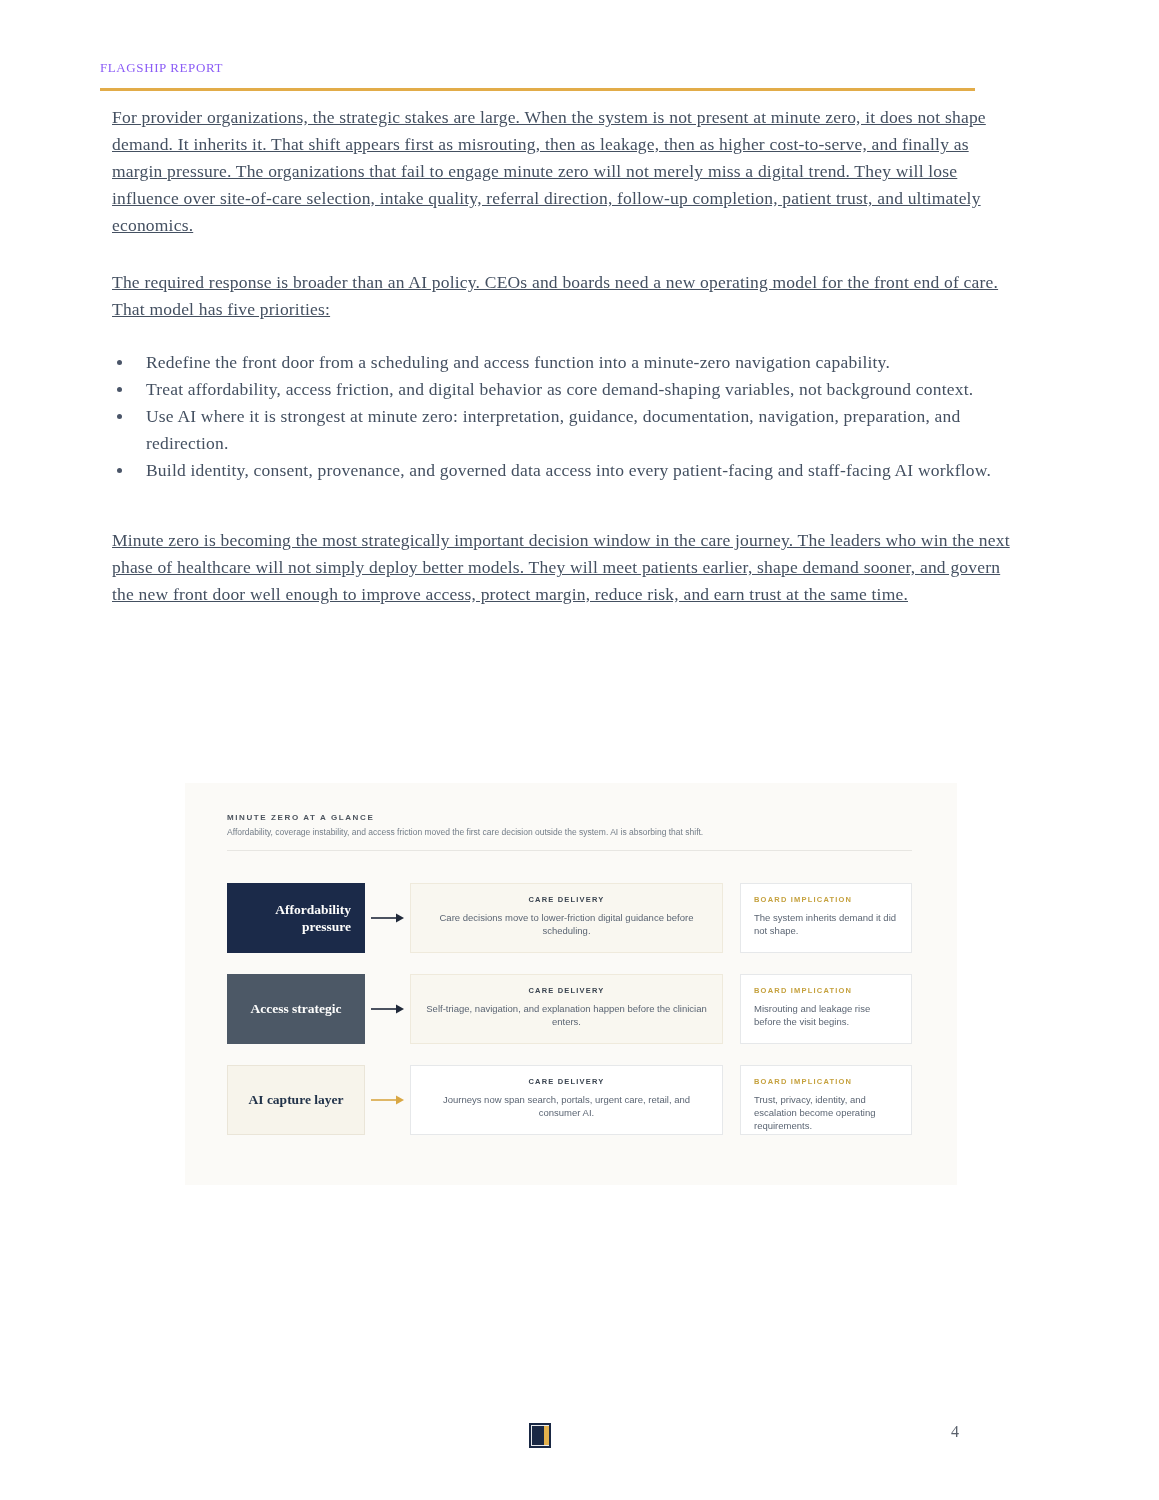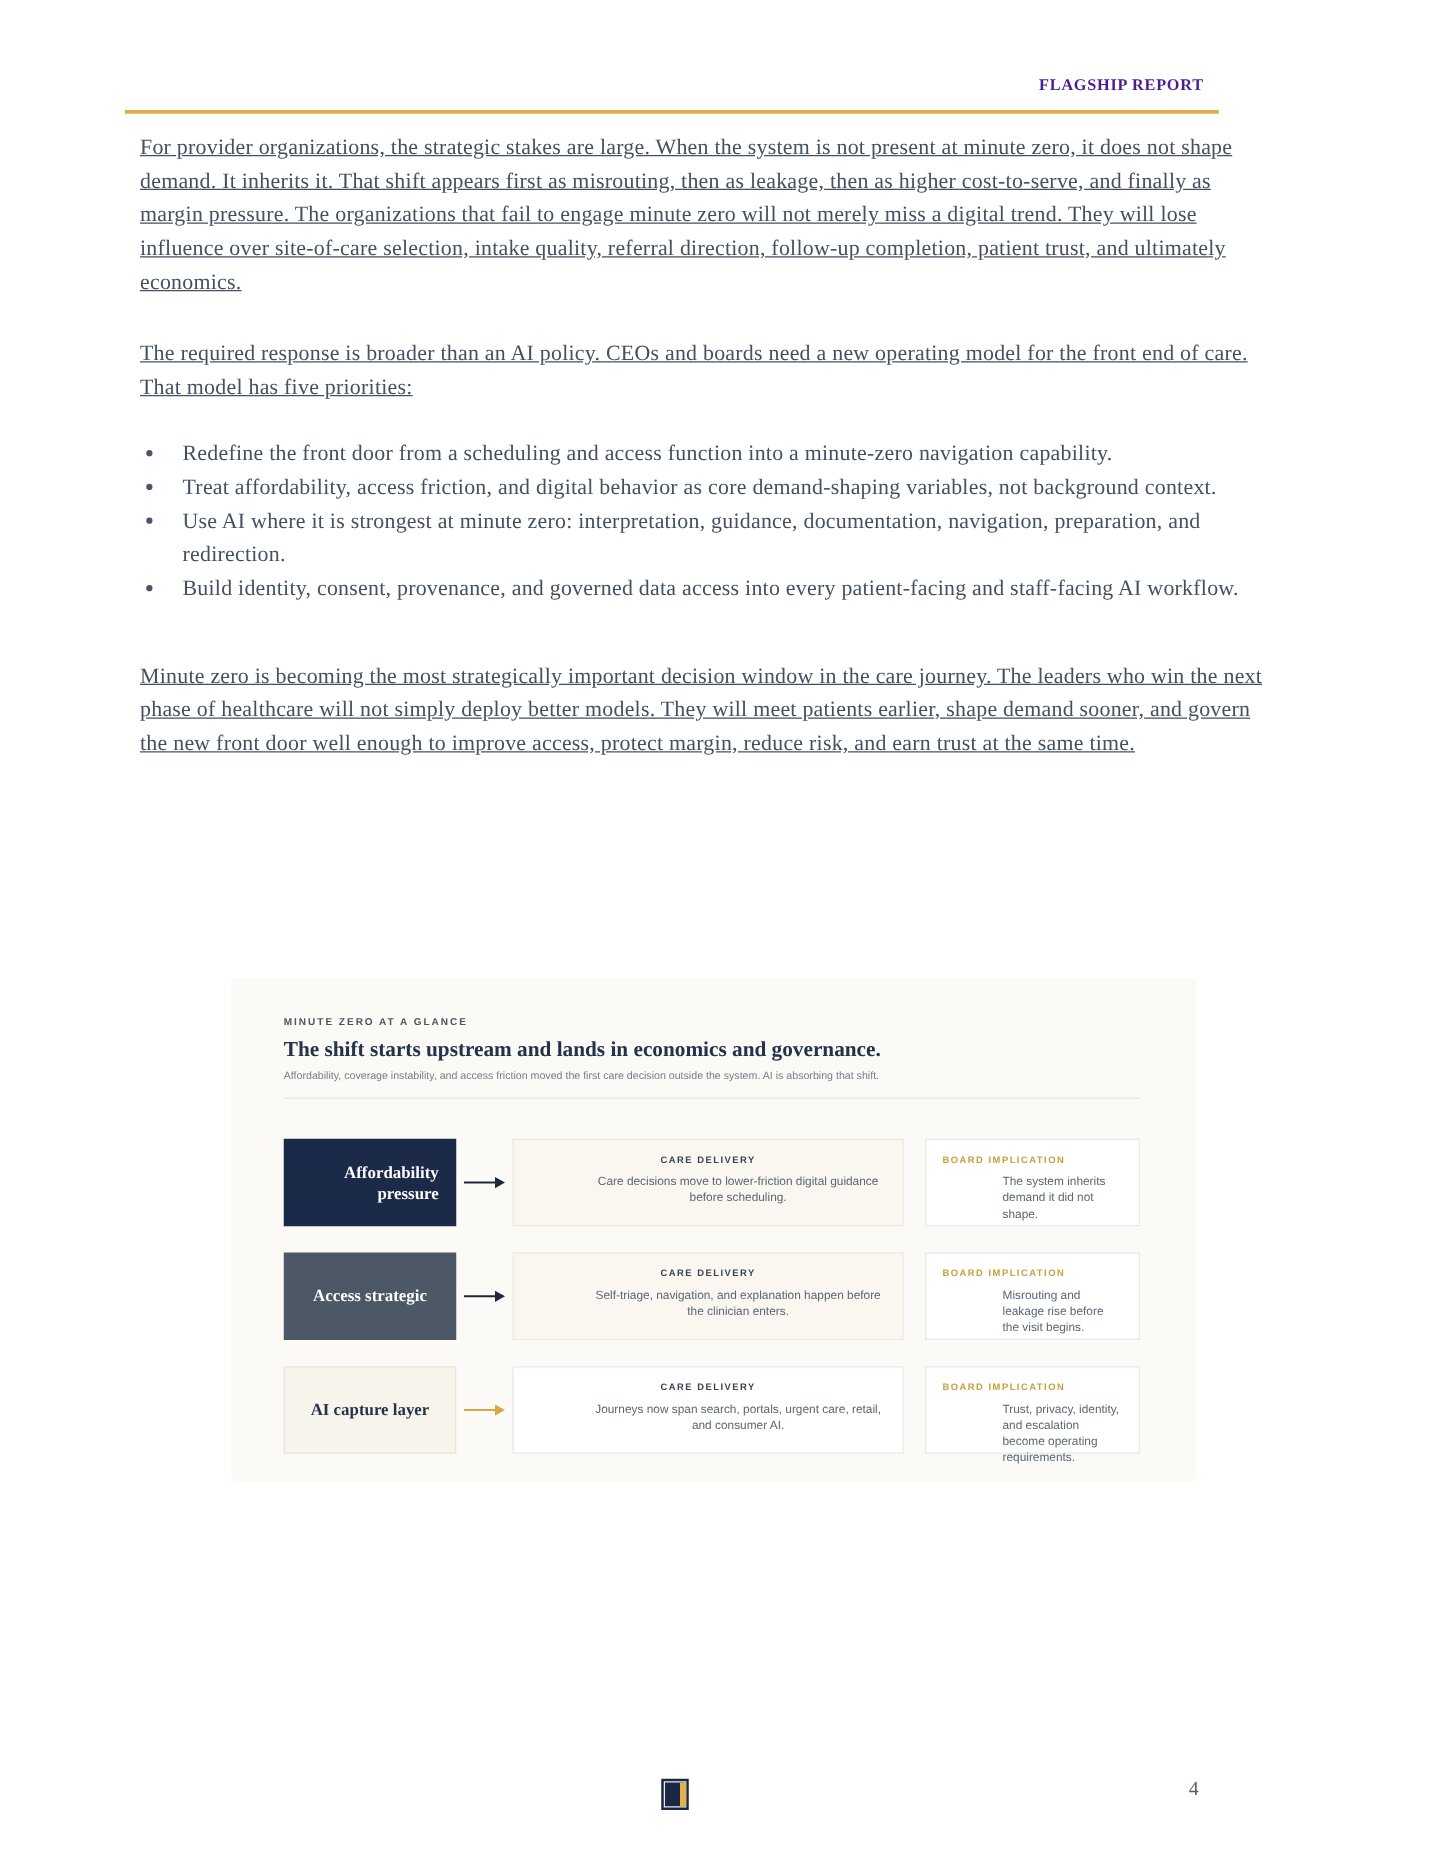--- a/index.html
+++ b/index.html
@@ -4,22 +4,22 @@
 <style>
   html,body { margin:0; padding:0; background:#ffffff; }
   .page {
     position:relative; width:1159px; height:1500px; background:#ffffff;
     font-family:"Liberation Serif", serif; overflow:hidden;
   }
 
   
   .header { position:absolute; left:100px; top:60px; width:875px; }
   .header-label {
-    text-align:right; padding-right:12px;
-    font-size:13px; font-weight:bold; letter-spacing:0.6px; color:#4c1d95;
+    text-align:left; padding-right:12px;
+    font-size:13px; font-weight:normal; letter-spacing:0.6px; color:#8b5cf6;
   }
   .header-rule { margin-top:12px; border-top:3px solid #E2AC49; }
 
   
   .content {
     position:absolute; left:112px; top:104px; width:908px;
     color:#445061; font-size:17.5px; line-height:27px; letter-spacing:0.2px;
   }
   .content p { margin:0;text-decoration:underline; }
   .para-2 { margin-top:30px !important; }
@@ -56,21 +56,21 @@
   .box-cream { background:#F7F4EB; border:1px solid #EAE5D8; color:#22334a; }
   .arrow-cell { flex:none; width:45px; display:flex; align-items:center; justify-content:center; }
   .arrow-dark { color:#20293a; }
   .arrow-gold { color:#D9A743; }
   .card { box-sizing:border-box; border:1px solid #e6e8ea; background:#ffffff; padding:11px 15px; }
   .care-card { flex:none; width:313px;text-align:center; }
   .care-cream { background:#f9f7f0; border-color:#efeadc; }
   .board-card { flex:none; width:172px; margin-left:17px; padding:11px 13px; }
   .card-label { font-size:7.5px; font-weight:bold; letter-spacing:1.2px; color:#3a4450; }
   .board-card .card-label { color:#C5A13E; }
-  .card-text { margin-top:7px; font-size:9.5px; line-height:13px; color:#5b6573;margin-left:48px; }
+  .card-text { margin-top:7px; font-size:9.5px; line-height:13px; color:#5b6573; }
   .care-card .card-text { max-width:282px; }
 
   
   .footer-logo { position:absolute; left:529px; top:1423px; width:22px; height:25px; background:#1A2844; }
   .footer-logo .inner-outline { position:absolute; left:2px; top:2px; right:2px; bottom:2px; border:1px solid #e8eaec; }
   .footer-logo .gold-bar { position:absolute; right:2px; top:3px; bottom:3px; width:5px; background:#E3B14C; }
   .page-number {
     position:absolute; left:940px; top:1423px; width:30px; text-align:center;
     font-size:16px; color:#59606b;
   }
@@ -92,21 +92,20 @@
       <li>Redefine the front door from a scheduling and access function into a minute-zero navigation capability.</li>
       <li>Treat affordability, access friction, and digital behavior as core demand-shaping variables, not background context.</li>
       <li>Use AI where it is strongest at minute zero: interpretation, guidance, documentation, navigation, preparation, and redirection.</li>
       <li>Build identity, consent, provenance, and governed data access into every patient-facing and staff-facing AI workflow.</li>
     </ul>
     <p class="para-3">Minute zero is becoming the most strategically important decision window in the care journey. The leaders who win the next phase of healthcare will not simply deploy better models. They will meet patients earlier, shape demand sooner, and govern the new front door well enough to improve access, protect margin, reduce risk, and earn trust at the same time.</p>
   </div>
 
   <div class="figure-panel">
     <div class="fig-eyebrow">MINUTE ZERO AT A GLANCE</div>
-    <div class="fig-title">The shift starts upstream and lands in economics and governance.</div>
     <div class="fig-subtitle">Affordability, coverage instability, and access friction moved the first care decision outside the system. AI is absorbing that shift.</div>
     <div class="fig-divider"></div>
 
     <div class="fig-rows">
 
       <div class="fig-row">
         <div class="shift-box box-navy">Affordability pressure</div>
         <div class="arrow-cell arrow-dark">
           <svg width="34" height="12" viewBox="0 0 34 12">
             <line x1="0" y1="6" x2="25" y2="6" stroke="currentColor" stroke-width="1.6"></line>

